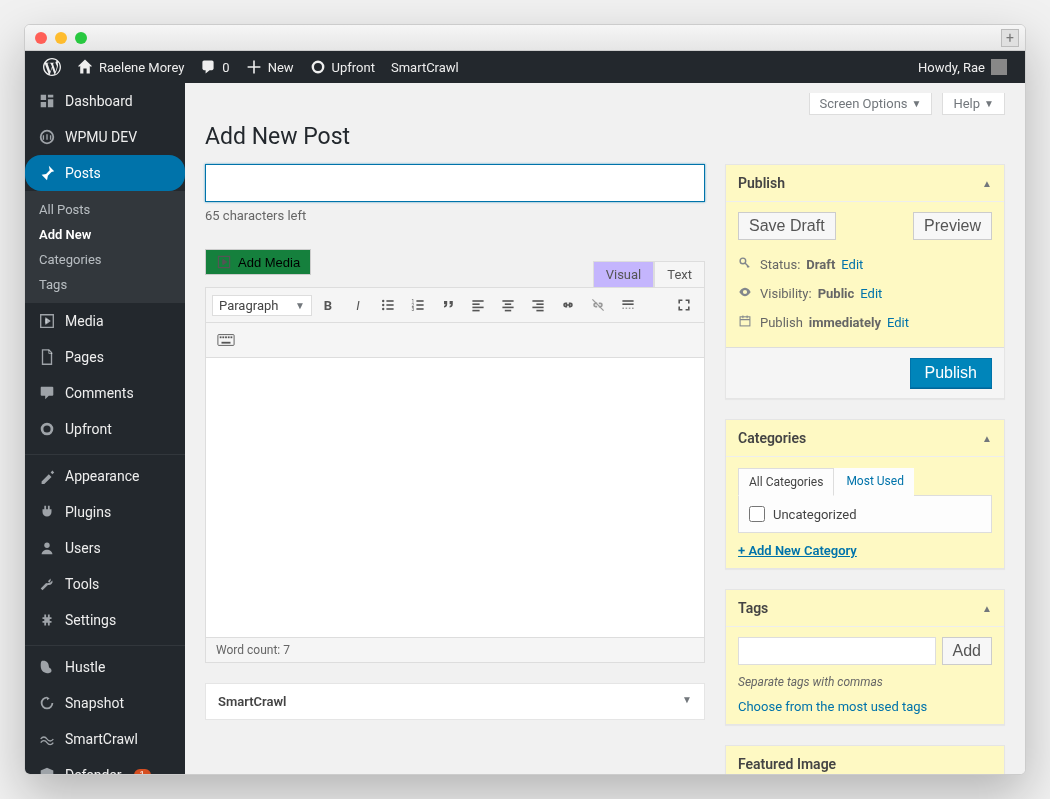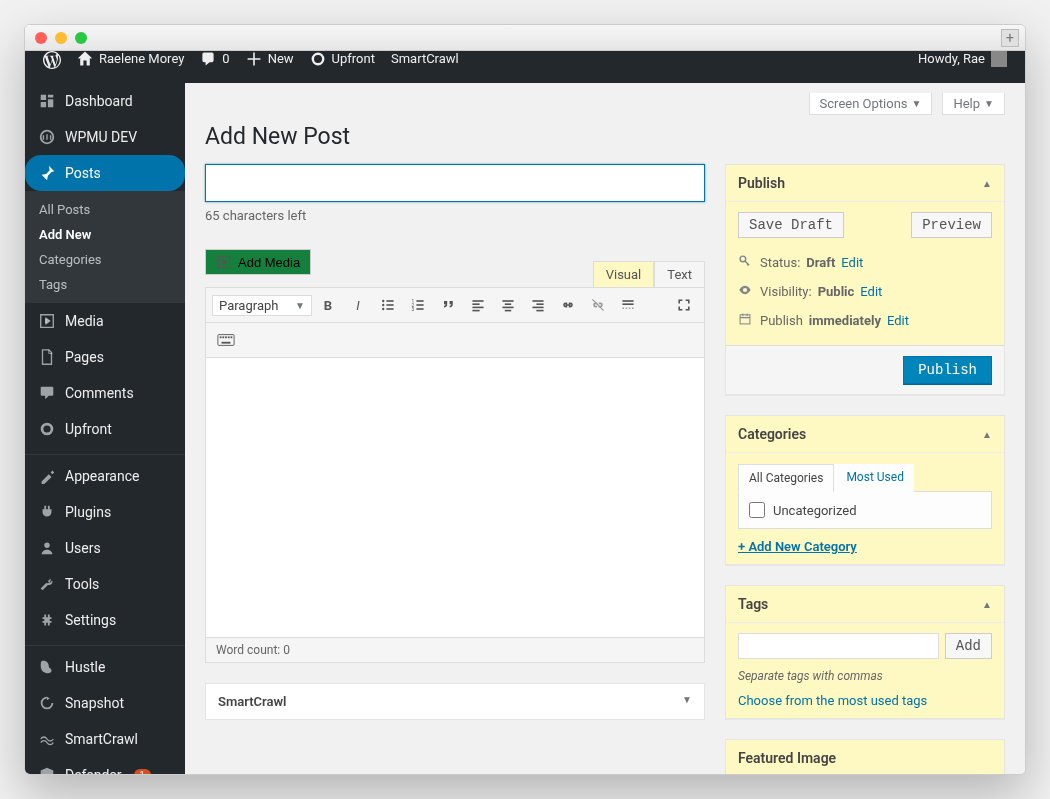--- a/index.html
+++ b/index.html
@@ -4,21 +4,21 @@
 <style>
 * { box-sizing: border-box; margin: 0; padding: 0; }
 body { font-family: -apple-system, BlinkMacSystemFont, "Segoe UI", Roboto, sans-serif; font-size: 13px; color: #444; background: #f1f1f1; }
 .window { width: 1002px; height: 751px; margin: 24px auto; border: 1px solid #ccc; border-radius: 6px; overflow: hidden; box-shadow: 0 20px 50px rgba(0,0,0,0.25); background: #fff; display: flex; flex-direction: column; }
 .mac-bar { height: 26px; background: linear-gradient(#f6f6f6,#e6e6e6); border-bottom: 1px solid #ccc; display: flex; align-items: center; padding: 0 10px; position: relative; }
 .mac-dots { display: flex; gap: 8px; }
 .mac-dot { width: 12px; height: 12px; border-radius: 50%; }
 .mac-dot.red { background: #ff5f57; } .mac-dot.yel { background: #febc2e; } .mac-dot.grn { background: #28c840; }
 .mac-plus { position: absolute; right: 6px; top: 4px; width: 18px; height: 18px; background:#e0e0e0; border:1px solid #bbb; display:flex;align-items:center;justify-content:center; font-size:14px; color:#777;}
 .wp-adminbar { height: 32px; background: #23282d; color: #eee; display: flex; align-items: center; padding: 0 10px; font-size: 13px; }
-.wp-adminbar .ab-item { display: flex; align-items: flex-start; gap: 6px; height: 32px; padding: 0 8px; cursor: pointer; color:#eee; }
+.wp-adminbar .ab-item { display: flex; align-items: center; gap: 6px; height: 32px; padding: 0 8px; cursor: pointer; color:#eee; }
 .wp-adminbar .spacer { flex: 1; }
 .wp-adminbar svg, .sidebar svg, .icon svg { fill: currentColor; }
 .avatar { width:16px; height:16px; background:#888; display:inline-block; }
 .content-wrap { flex: 1; display: flex; overflow: hidden; }
 .sidebar { width: 160px; background: #23282d; color: #eee; font-size: 14px; overflow-y:auto; }
 .sidebar .menu-item { display: flex; align-items: center; gap: 8px; padding: 8px 12px; cursor: pointer; color:#eee; position:relative; }
 .sidebar .menu-item.current { background: #0073aa; color: #fff; border-radius: 16px; }
 .sidebar .menu-item.current::after { content:""; position:absolute; right:-8px; top:50%; transform:translateY(-50%); border:8px solid transparent; border-right-color:#f1f1f1; }
 .sidebar .menu-icon { width:20px; height:20px; display:flex; align-items:center; justify-content:center; color:rgba(240,245,250,.6);}
 .sidebar .menu-item.current .menu-icon{color:#fff;}
@@ -32,35 +32,35 @@
 .screen-meta .meta-btn { background:#fff; border:1px solid #ddd; border-top:none; padding:3px 10px; font-size:13px; color:#72777c; cursor:pointer; display:flex; align-items:center; gap:4px;}
 h1.page-title { font-size: 23px; font-weight: 400; margin: 8px 0 14px; color:#23282d;}
 .columns { display: flex; gap: 20px; }
 .col-main { flex: 1; }
 .col-side { width: 280px; }
 .title-input { width: 100%; padding: 8px; font-size: 1.3em; border: 1px solid #0073aa; box-shadow: 0 0 2px rgba(30,140,190,.8); background: #fff; outline:none;}
 .char-count { margin: 6px 0 26px; color: #666; font-size: 13px; }
 .media-row { display:flex; align-items:flex-end; justify-content:space-between; margin-bottom:0;}
 .add-media-btn { display:inline-flex; align-items:center; gap:6px; background:#15803d; border:1px solid #ccc; padding:4px 10px; font-size:13px; cursor:pointer; margin-bottom:12px;}
 .editor-tabs { display:flex; }
-.editor-tab { border:1px solid #ddd; border-bottom:none; padding:5px 12px; background:#fef9c3; color:#555; cursor:pointer; font-size:13px;}
+.editor-tab { border:1px solid #ddd; border-bottom:none; padding:5px 12px; background:#c4b5fd; color:#555; cursor:pointer; font-size:13px;}
 .editor-tab.current { background:#f5f5f5; }
 .toolbar { background:#f5f5f5; border:1px solid #ddd; padding:3px 6px; display:flex; align-items:center; gap:2px; flex-wrap:wrap;}
 .format-select { border:1px solid #ddd; background:#fff; padding:2px 6px; font-size:13px; width:100px; display:flex; justify-content:space-between; align-items:center;}
 .tb-btn { width:28px; height:28px; display:flex; align-items:center; justify-content:center; color:#555; cursor:pointer;}
 .tb-spacer{flex:1;}
 .toolbar2 { background:#f5f5f5; border:1px solid #ddd; border-top:none; padding:3px 6px;}
 .editor-canvas { background:#fff; border:1px solid #ddd; border-top:none; height:280px;}
 .word-count-bar { background:#f5f5f5; border:1px solid #ddd; border-top:none; padding:5px 10px; font-size:12px; color:#666;}
 .postbox { background:#fef9c3; border:1px solid #e5e5e5; box-shadow:0 1px 1px rgba(0,0,0,.04); margin-bottom:20px;}
 .postbox-header { padding:10px 12px; border-bottom:1px solid #eee; display:flex; justify-content:space-between; align-items:center; cursor:pointer;}
 .postbox-header h2 { font-size:14px; font-weight:600;}
 .postbox-body { padding:10px 12px; font-size:13px;}
 .minor-actions { display:flex; justify-content:space-between; margin-bottom:10px;}
-.btn { background:#f7f7f7; border:1px solid #ccc; padding:4px 10px; cursor:pointer; font-size:14px; color:#555;font-family:Liberation Mono, monospace;}
+.btn { background:#f7f7f7; border:1px solid #ccc; padding:4px 10px; cursor:pointer; font-size:16px; color:#555;}
 .btn-primary { background:#0085ba; border-color:#0073aa; color:#fff; box-shadow:0 1px 0 #006799; padding:5px 14px;}
 .meta-row { display:flex; align-items:center; gap:6px; padding:6px 0; color:#666;}
 .meta-row .meta-icon{width:16px; color:#82878c;}
 .meta-link{color:#0073aa; cursor:pointer;}
 .major-actions{border-top:1px solid #ddd; background:#f5f5f5; padding:10px 12px; display:flex; justify-content:flex-end;}
 .cat-tabs{display:flex; border-bottom:1px solid #ddd; margin-bottom:-1px;}
 .cat-tab{padding:6px 10px; border:1px solid #ddd; background:#fdfdfd; margin-right:0; position:relative; top:1px; cursor:pointer; font-size:12px;}
 .cat-tab.current{border-bottom-color:#fdfdfd;}
 .cat-tab:not(.current){border:none; color:#0073aa; padding-left:12px;}
 .cat-list{border:1px solid #ddd; padding:10px; background:#fdfdfd; margin-bottom:10px;}
@@ -396,21 +396,21 @@
                   <rect x="3" y="3" width="2" height="2"></rect>
                   <rect x="6" y="3" width="2" height="2"></rect>
                   <rect x="9" y="3" width="2" height="2"></rect>
                   <rect x="12" y="3" width="2" height="2"></rect>
                   <rect x="15" y="3" width="2" height="2"></rect>
                   <rect x="5" y="9" width="10" height="2"></rect>
                 </svg>
               </div>
           </div>
           <div class="editor-canvas"></div>
-          <div class="word-count-bar">Word count: 0</div>
+          <div class="word-count-bar">Word count: 7</div>
 
           <div class="smartcrawl-box">
             <div class="smartcrawl-header">
               <span>SmartCrawl</span>
               <span class="tri">▼</span>
             </div>
           </div>
         </div>
 
         <div class="col-side">

